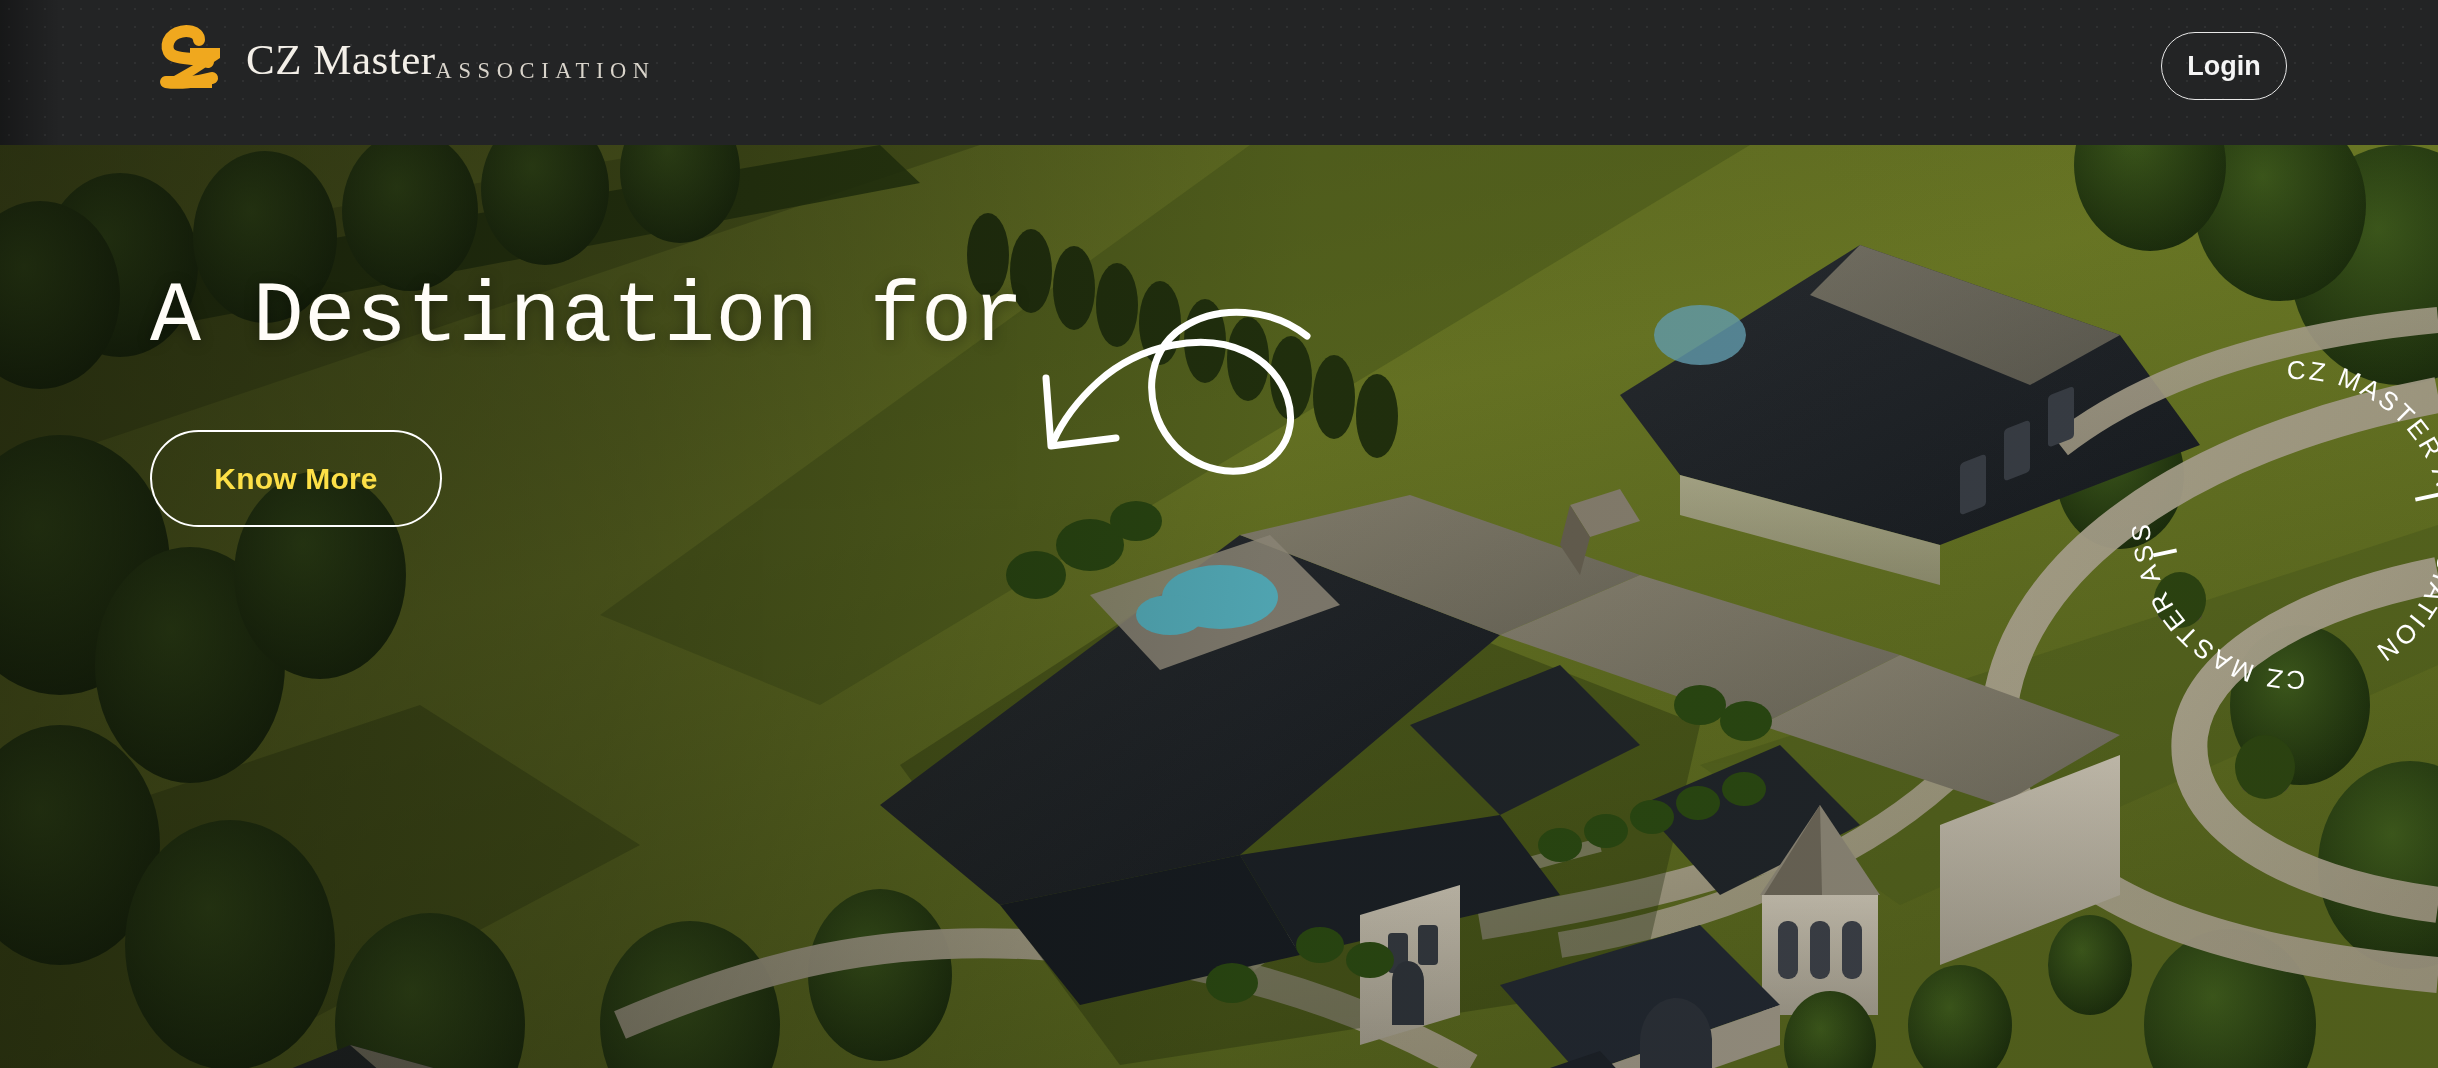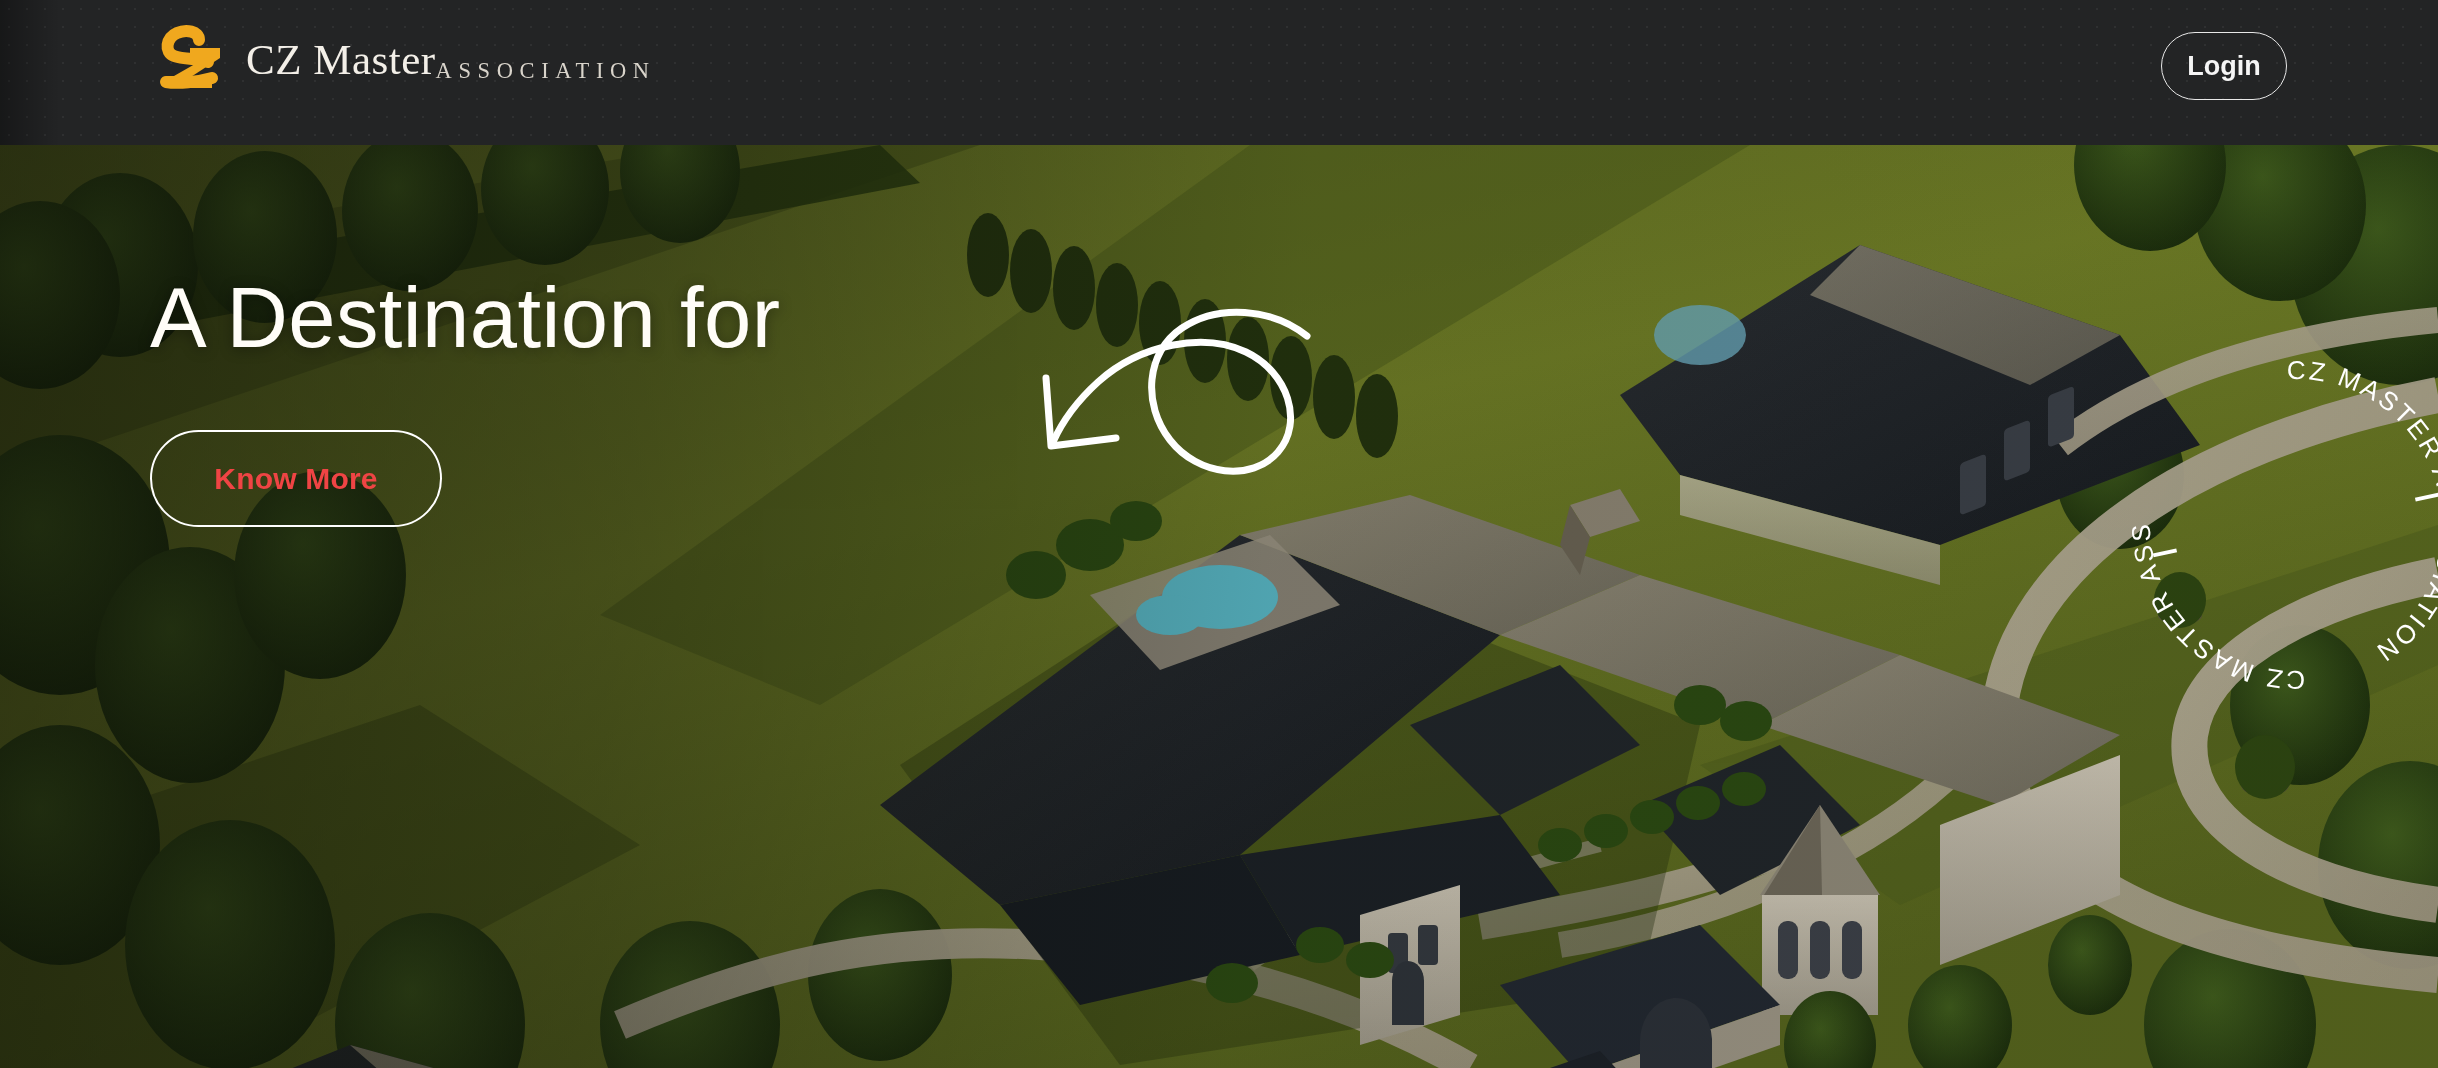--- a/index.html
+++ b/index.html
@@ -88,21 +88,21 @@
   .hero-photo { position:absolute; inset:0; }
   .hero-photo svg { width:100%; height:100%; display:block; }
   .hero-shade {
     position:absolute; inset:0;
     background:linear-gradient(95deg, rgba(10,12,6,0.62) 0%, rgba(12,14,8,0.42) 26%, rgba(10,12,6,0.12) 52%, rgba(10,12,6,0.05) 100%);
     pointer-events:none;
   }
 
   .hero-content { position:absolute; left:150px; top:125px; width:1000px; z-index:10; }
   .hero-title {
-    font-family:Liberation Sans, sans-serif;
+    font-family:Liberation Mono, monospace;
     color:#fffdf8;
     font-size:85px;
     line-height:1.12;
     font-weight:400;
     letter-spacing:0.4px;
     text-shadow:0 2px 14px rgba(0,0,0,0.38);
   }
   .hero-title .line { display:block; white-space:nowrap; }
   .hero-desc {
     margin-top:50px;
@@ -112,21 +112,21 @@
     max-width:760px;
     font-family:"Liberation Sans", sans-serif;
     text-shadow:0 1px 10px rgba(0,0,0,0.45);
   }
   .hero-cta {
     margin-top:65px;
     width:292px; height:97px;
     border:2.4px solid #ffffff;
     border-radius:52px;
     background:transparent;
-    color:#ef4444;
+    color:#fde047;
     font-size:30px;
     font-weight:700;
     font-family:"Liberation Sans", sans-serif;
     display:flex; align-items:center; justify-content:center;
     cursor:pointer;
     letter-spacing:0.2px;
   }
 
   
   .doodle { position:absolute; left:1020px; top:155px; width:300px; height:220px; z-index:12; pointer-events:none; }

